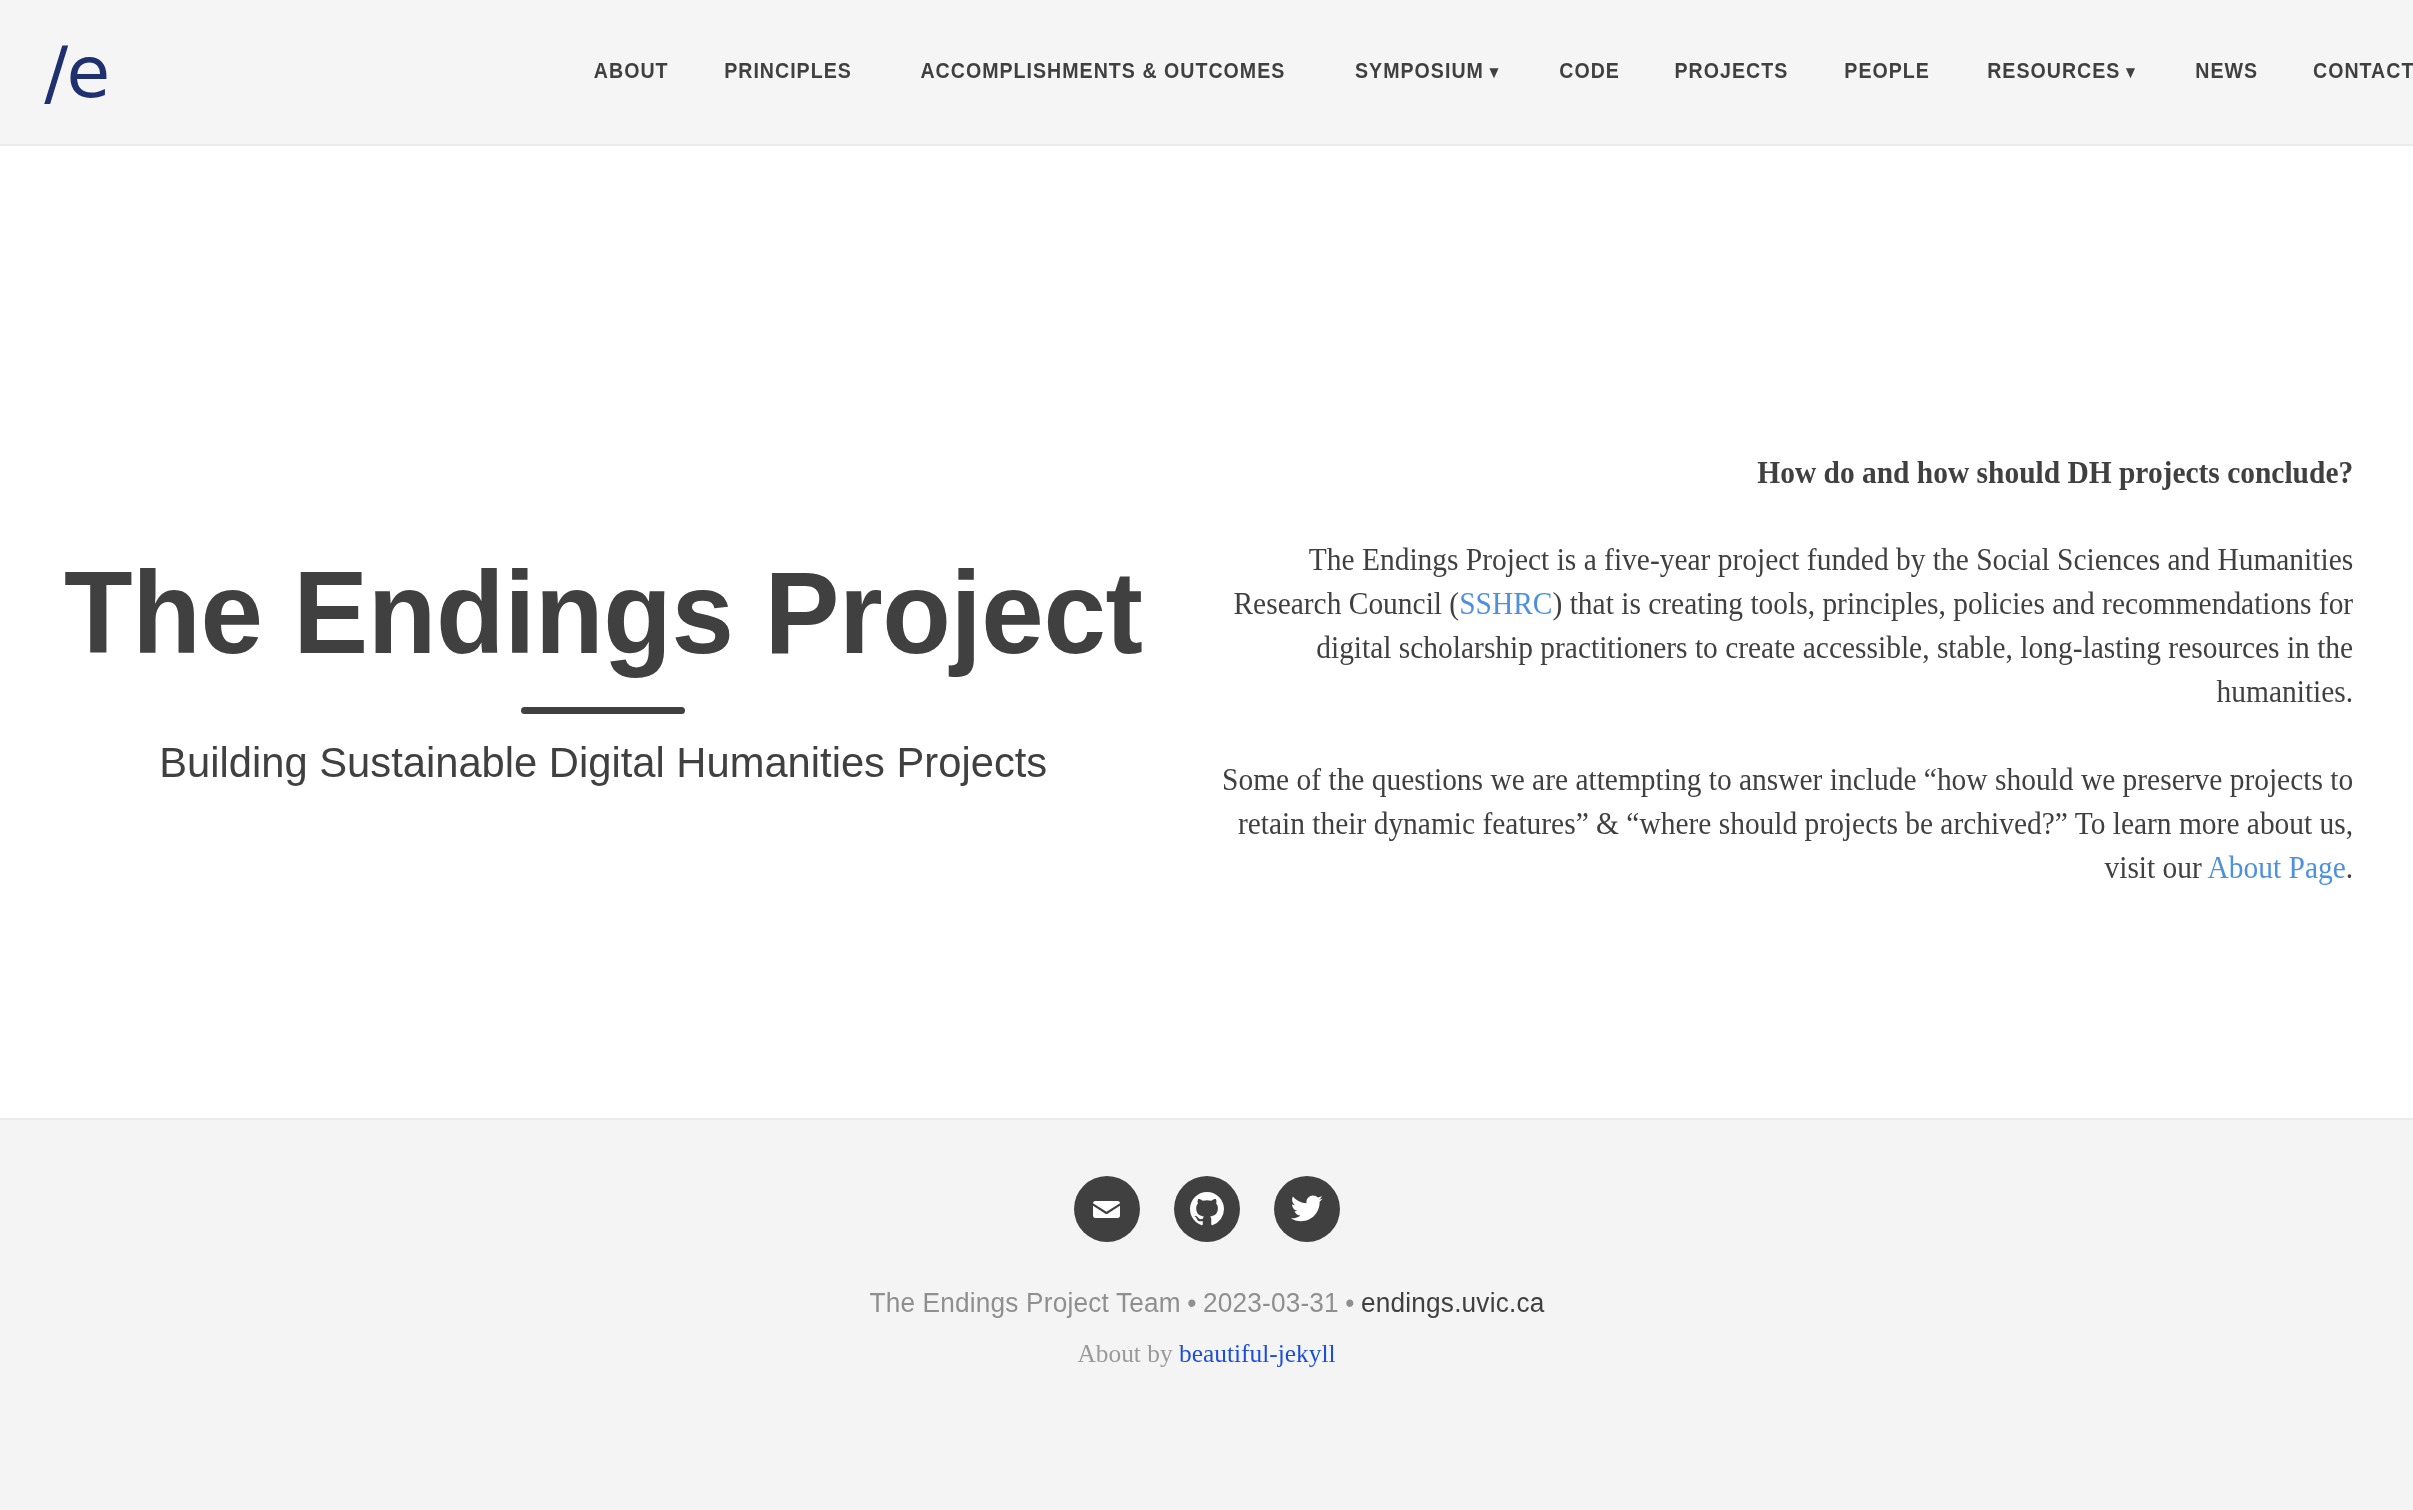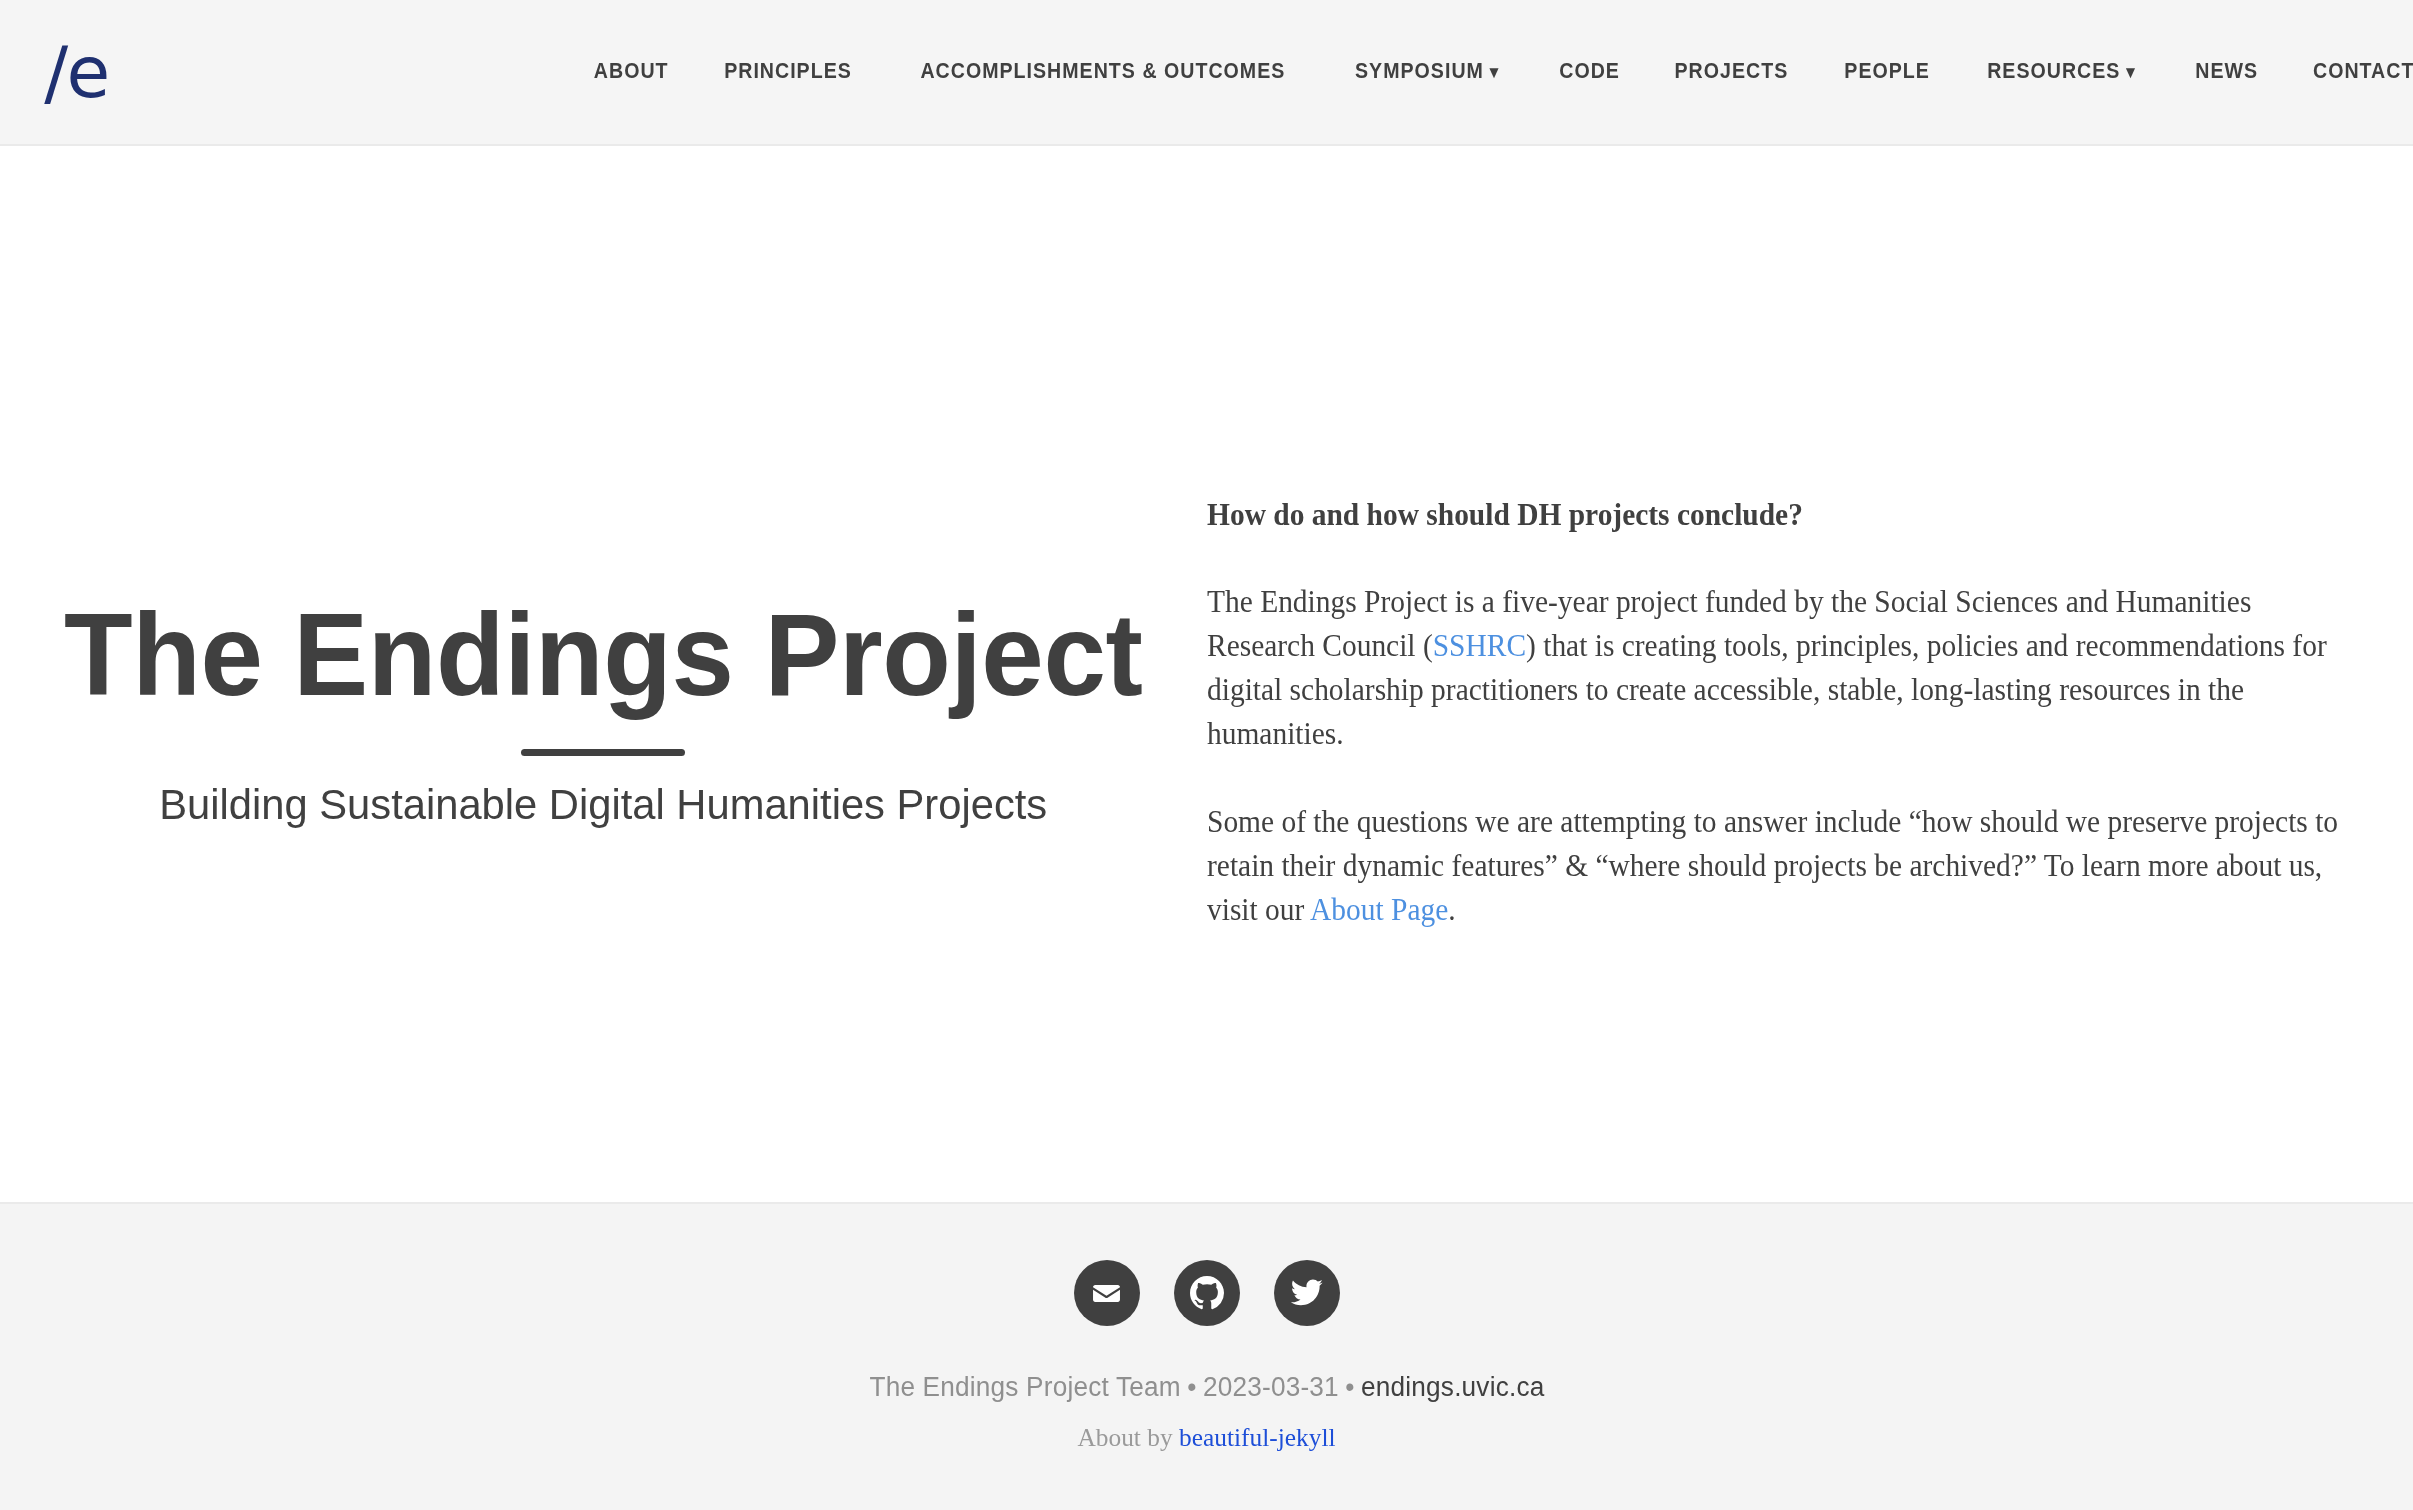--- a/index.html
+++ b/index.html
@@ -120,21 +120,21 @@
     font-weight: 400;
     font-size: 43px;
     line-height: 1.3;
     color: #404040;
     margin: 21.3px 0 0 0;
     transform: scaleX(0.97);
   }
 
   .body-wrap {
     width: 1231px;
-    text-align: left;
+    text-align: right;
   }
 
   .body-wrap h3 {
     font-family: "Liberation Serif", serif;
     font-weight: bold;
     font-size: 31px;
     line-height: 1.3;
     color: #404040;
     margin: 0 0 0 0;
     transform: scaleX(0.95);
@@ -153,21 +153,21 @@
   }
 
   .body-wrap a {
     color: #4d90e0;
     text-decoration: none;
   }
 
   
   .footer {
     flex: 0 0 auto;
-    height: 308px;
+    height: 392px;
     background: #f4f4f4;
     border-top: 2.5px solid #eaeaea;
     display: flex;
     flex-direction: column;
     align-items: center;
     padding-top: 56px;
   }
 
   .social-list {
     display: flex;

